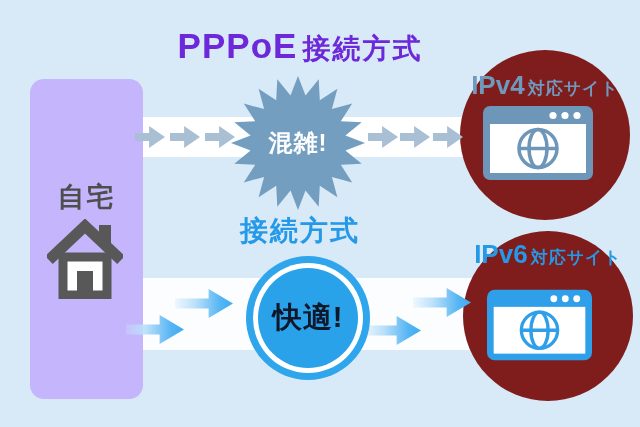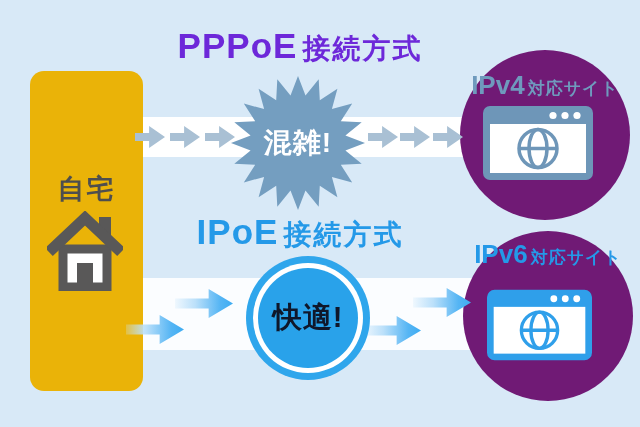--- a/index.html
+++ b/index.html
@@ -7,22 +7,22 @@
   .canvas{
     position:relative;width:640px;height:427px;overflow:hidden;
     background:#D8E9F7;
     font-family:"Liberation Sans","DejaVu Sans",sans-serif;
   }
   
   .band{position:absolute;background:#FFFFFF;z-index:1;}
   .band-top{left:140px;top:117px;width:350px;height:40px;}
   .band-bottom{left:140px;top:278px;width:355px;height:72px;background:#FBFDFF;}
   
-  .home-box{position:absolute;left:30px;top:71px;width:113px;height:320px;
-    background:#eab308;border-radius:14px;z-index:2;}
+  .home-box{position:absolute;left:30px;top:79px;width:113px;height:320px;
+    background:#c4b5fd;border-radius:14px;z-index:2;}
   .home-label{position:absolute;left:0;top:100px;width:100%;text-align:center;
     font-size:27px;font-weight:bold;color:#4E4E4E;letter-spacing:2px;}
   .house-svg{position:absolute;left:17px;top:140px;width:76px;height:80px;color:#595858;}
   
   .heading{position:absolute;left:120px;width:360px;text-align:center;z-index:5;
     display:flex;justify-content:center;align-items:baseline;gap:5px;font-weight:bold;}
   .heading-pppoe{top:26px;color:#6d28d9;}
   .heading-ipoe{top:212px;color:#2499E8;}
   .h-latin{font-size:35px;letter-spacing:1px;}
   .h-kanji{font-size:28px;letter-spacing:2px;}
@@ -30,31 +30,31 @@
   .gray-arrow{position:absolute;width:30px;height:22px;background:#A9C0D4;z-index:3;
     clip-path:polygon(0% 32%,47% 32%,47% 0%,100% 50%,47% 100%,47% 68%,0% 68%);}
   .blue-arrow{position:absolute;width:58px;height:29px;z-index:3;
     background:linear-gradient(90deg,rgba(205,232,251,0.25) 0%,#BBE0FA 35%,#55B5F4 78%,#3EACF2 100%);
     clip-path:polygon(0% 33%,58% 33%,58% 0%,100% 50%,58% 100%,58% 67%,0% 67%);}
   
   .starburst{position:absolute;left:228px;top:73px;width:140px;height:140px;z-index:4;}
   .starburst svg{position:absolute;left:0;top:0;}
   .burst-label{position:absolute;left:0;top:0;width:100%;height:100%;
     display:flex;align-items:center;justify-content:center;
-    color:#FFFFFF;font-size:28px;font-weight:bold;letter-spacing:1px;}
+    color:#FFFFFF;font-size:24px;font-weight:bold;letter-spacing:1px;}
   
   .comfort{position:absolute;left:246px;top:256px;width:124px;height:124px;z-index:4;}
   .comfort-outer{position:absolute;inset:0;border-radius:50%;background:#2FA6EC;}
   .comfort-white{position:absolute;inset:7px;border-radius:50%;background:#FFFFFF;}
   .comfort-inner{position:absolute;inset:12px;border-radius:50%;background:#29A2EA;
     display:flex;align-items:center;justify-content:center;
     color:#0f172a;font-size:29px;font-weight:bold;letter-spacing:1px;}
   
   .site-circle{position:absolute;width:170px;height:170px;border-radius:50%;
-    background:#701a75;z-index:2;}
+    background:#7f1d1d;z-index:2;}
   .site-ipv4{left:460px;top:50px;}
   .site-ipv6{left:463px;top:231px;}
   .site-label{position:absolute;left:0;width:100%;text-align:center;font-weight:bold;
     display:flex;justify-content:center;align-items:baseline;gap:3px;}
   .site-ipv4 .site-label{top:20px;color:#6F9ABD;}
   .site-ipv6 .site-label{top:8px;color:#2499E8;}
   .s-latin{font-size:26px;}
   .s-kanji{font-size:17px;letter-spacing:1px;}
   .browser-svg{position:absolute;}
   .site-ipv4 .browser-svg{left:23px;top:56px;width:110px;height:74px;color:#6E96B8;}
@@ -111,21 +111,20 @@
       <circle cx="94" cy="9.5" r="3.6" fill="#FFFFFF"></circle>
       <g stroke="currentColor" stroke-width="3.5" fill="none">
         <circle cx="55" cy="42.5" r="19"></circle>
         <ellipse cx="55" cy="42.5" rx="9" ry="19"></ellipse>
         <line x1="36" y1="42.5" x2="74" y2="42.5"></line>
       </g>
     </svg>
   </div>
 
   <div class="heading heading-ipoe">
-    <span class="h-latin">IPoE</span>
     <span class="h-kanji">接続方式</span>
   </div>
 
   <div class="blue-arrow" style="left:175px;top:289px;"></div>
   <div class="blue-arrow" style="left:126px;top:315px;"></div>
 
   <div class="blue-arrow" style="left:413px;top:288px;"></div>
   <div class="blue-arrow" style="left:363px;top:316px;"></div>
 
   <div class="comfort">

